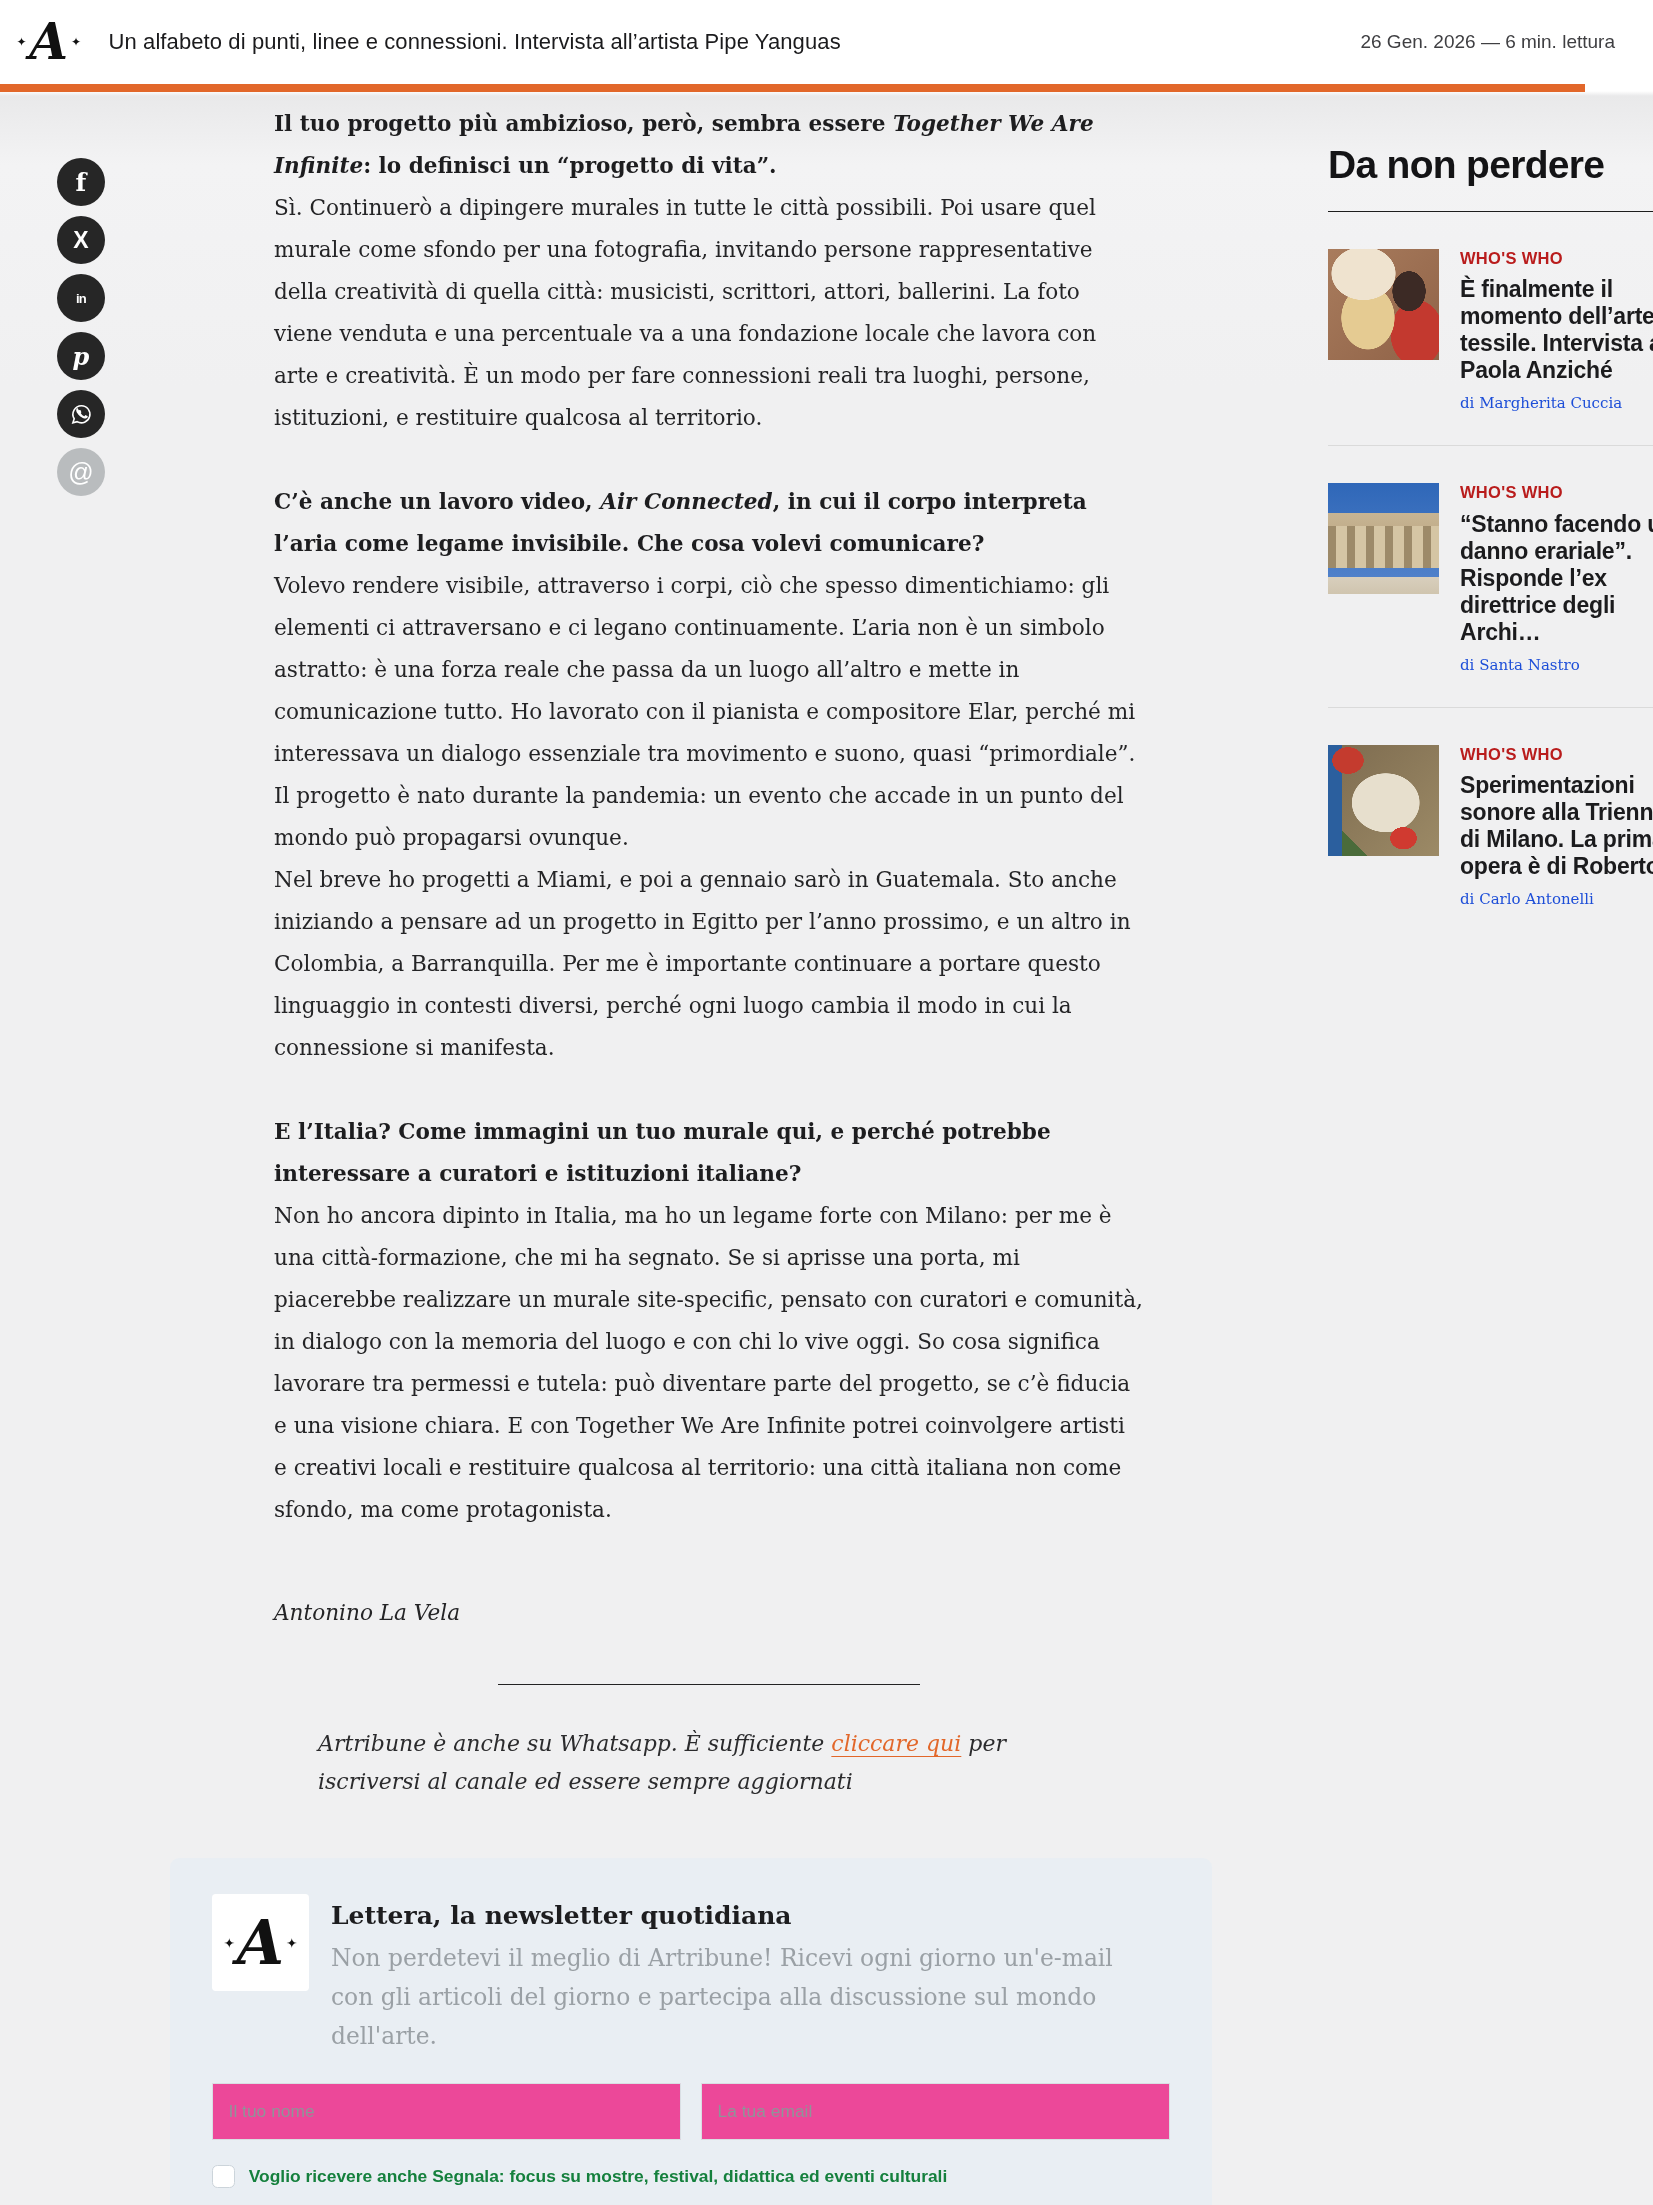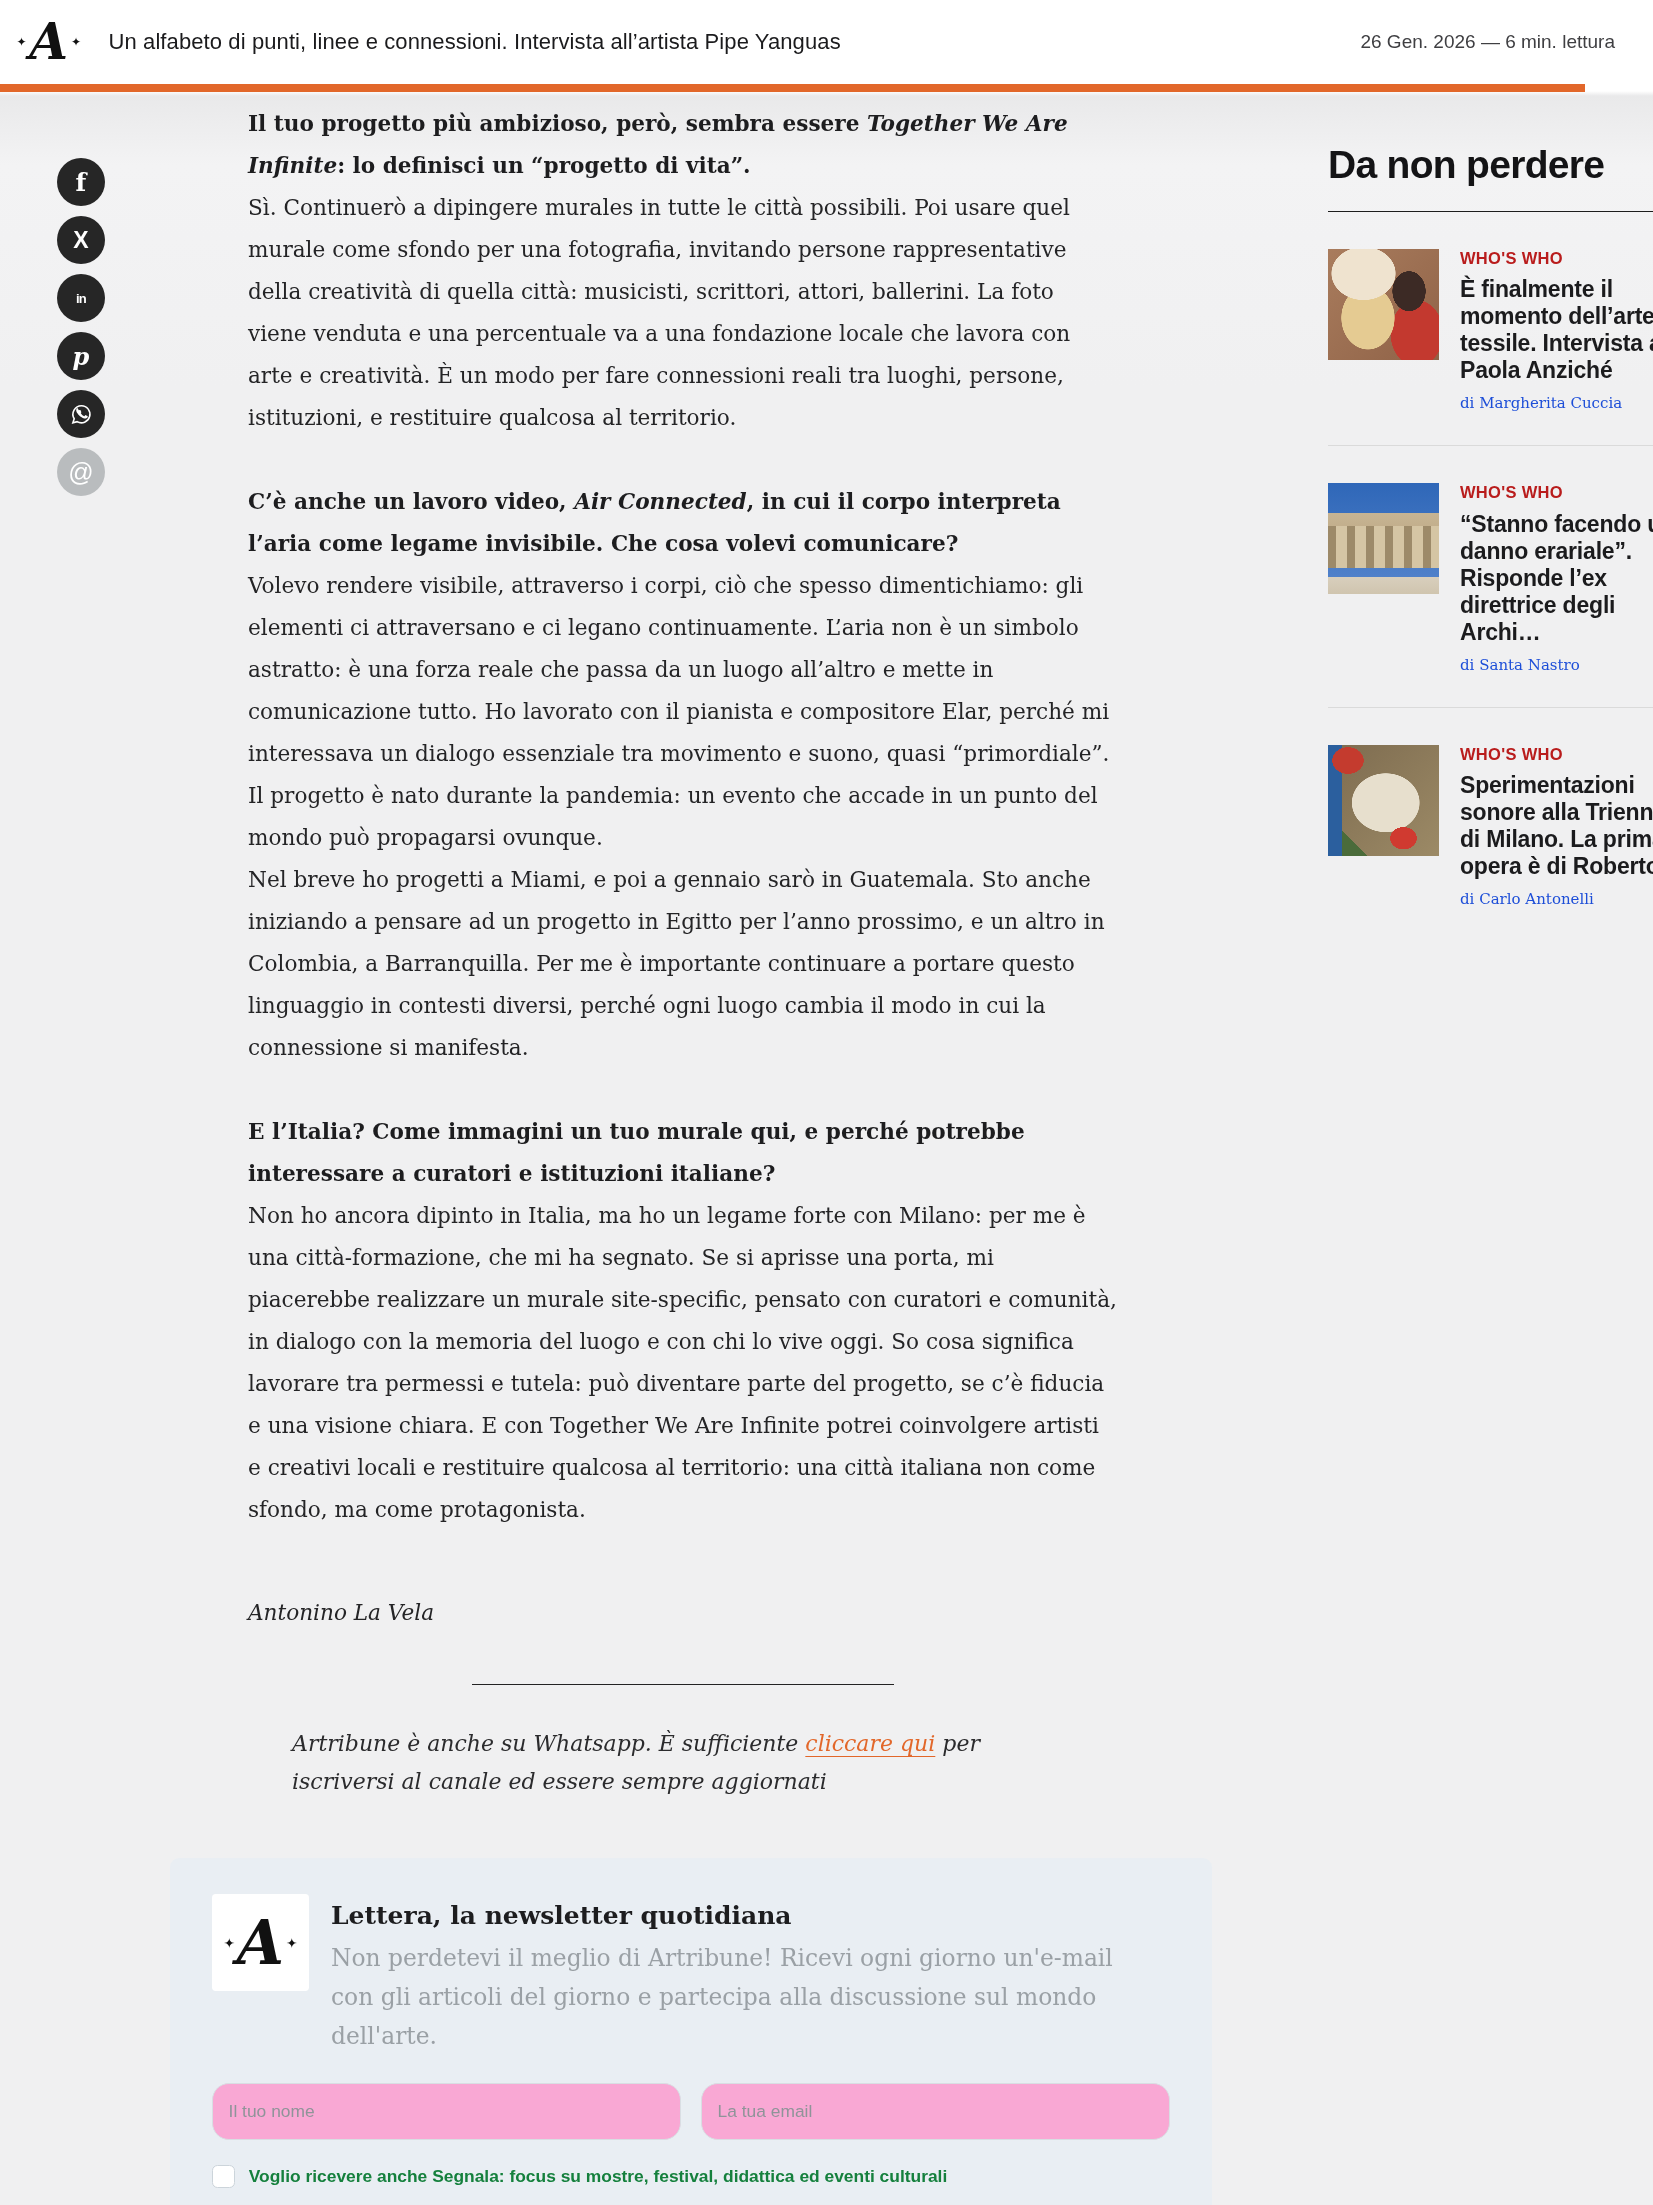--- a/index.html
+++ b/index.html
@@ -24,21 +24,21 @@
   .social-rail{position:absolute;left:57px;top:158px;display:flex;flex-direction:column;gap:10px;z-index:3;}
   .social-btn{width:48px;height:48px;border-radius:50%;background:#262626;color:#fff;
     display:flex;align-items:center;justify-content:center;font-weight:700;font-size:22px;cursor:pointer;}
   .social-btn.facebook{font-family:"DejaVu Serif",serif;font-size:25px;}
   .social-btn.x-twitter{font-size:23px;}
   .social-btn.linkedin{font-size:13px;letter-spacing:-0.9px;}
   .social-btn.pinterest{font-family:"DejaVu Serif",serif;font-style:italic;font-size:24px;}
   .social-btn.email{background:#b9bcbe;font-weight:400;font-size:25px;}
   
   .article{
-    position:absolute;left:248px;top:103px;width:869px;
+    position:absolute;left:274px;top:103px;width:869px;
     font-family:"DejaVu Serif",serif;font-size:21.6px;line-height:42px;color:#242426;
   }
   .article p{margin:0;}
   .article p.question{font-weight:700;color:#1d1d1f;}
   .article p + p.question{margin-top:42px;}
   .article .it{font-style:italic;}
   .article p.author{margin-top:61px;font-style:italic;}
   .article .divider{width:422px;border:0;border-top:1.8px solid #232323;margin:50px auto 0;}
   .article p.note{margin:40px 0 0 44px;max-width:716px;font-style:italic;font-size:22px;line-height:38px;color:#2b2b2d;}
   .article p.note a{color:#e2672a;text-decoration:underline;text-underline-offset:4.6px;text-decoration-thickness:0.9px;}
@@ -75,21 +75,21 @@
   .newsletter{position:absolute;left:170px;top:1858px;width:1042px;height:404px;
     background:#e9eef3;border-radius:9.2px;box-sizing:border-box;padding:36px 42px;}
   .nl-head{display:flex;gap:22px;align-items:flex-start;}
   .nl-logo{width:97px;height:97px;background:#fff;border-radius:3.7px;flex:none;
     display:flex;align-items:center;justify-content:center;gap:1.8px;}
   .nl-logo .dia{font-size:13.8px;color:#111;}
   .nl-logo .blackletter{font-family:"DejaVu Serif",serif;font-weight:700;font-style:italic;font-size:61px;line-height:1;color:#111;}
   .nl-title{font-family:"DejaVu Serif",serif;font-weight:700;font-size:25px;color:#1d1d1f;margin-top:7.3px;}
   .nl-desc{font-family:"DejaVu Serif",serif;font-size:23.4px;line-height:39px;color:#9aa0a5;margin-top:8.3px;max-width:790px;}
   .nl-inputs{display:flex;gap:20px;margin-top:27.5px;}
-  .nl-inputs input{flex:1;height:57px;border:0.9px solid #d9dee3;border-radius:17px;background:#f9a8d4;
+  .nl-inputs input{flex:1;height:57px;border:0.9px solid #d9dee3;border-radius:1px;background:#ec4899;
     padding:0 15.6px;font-size:17.4px;font-family:"Liberation Sans",sans-serif;color:#333;box-sizing:border-box;outline:none;}
   .nl-inputs input::placeholder{color:#8f9499;}
   .nl-checks{margin-top:25px;display:flex;flex-direction:column;gap:17.4px;}
   .check-row{display:flex;align-items:center;gap:13.8px;font-size:17.4px;color:#15803d;cursor:pointer;font-weight:bold;}
   .checkbox{width:23px;height:23px;background:#fff;border:0.9px solid #ccd4da;border-radius:5.5px;flex:none;box-sizing:border-box;}
 </style>
 </head>
 <body>
 
 <div class="header">

